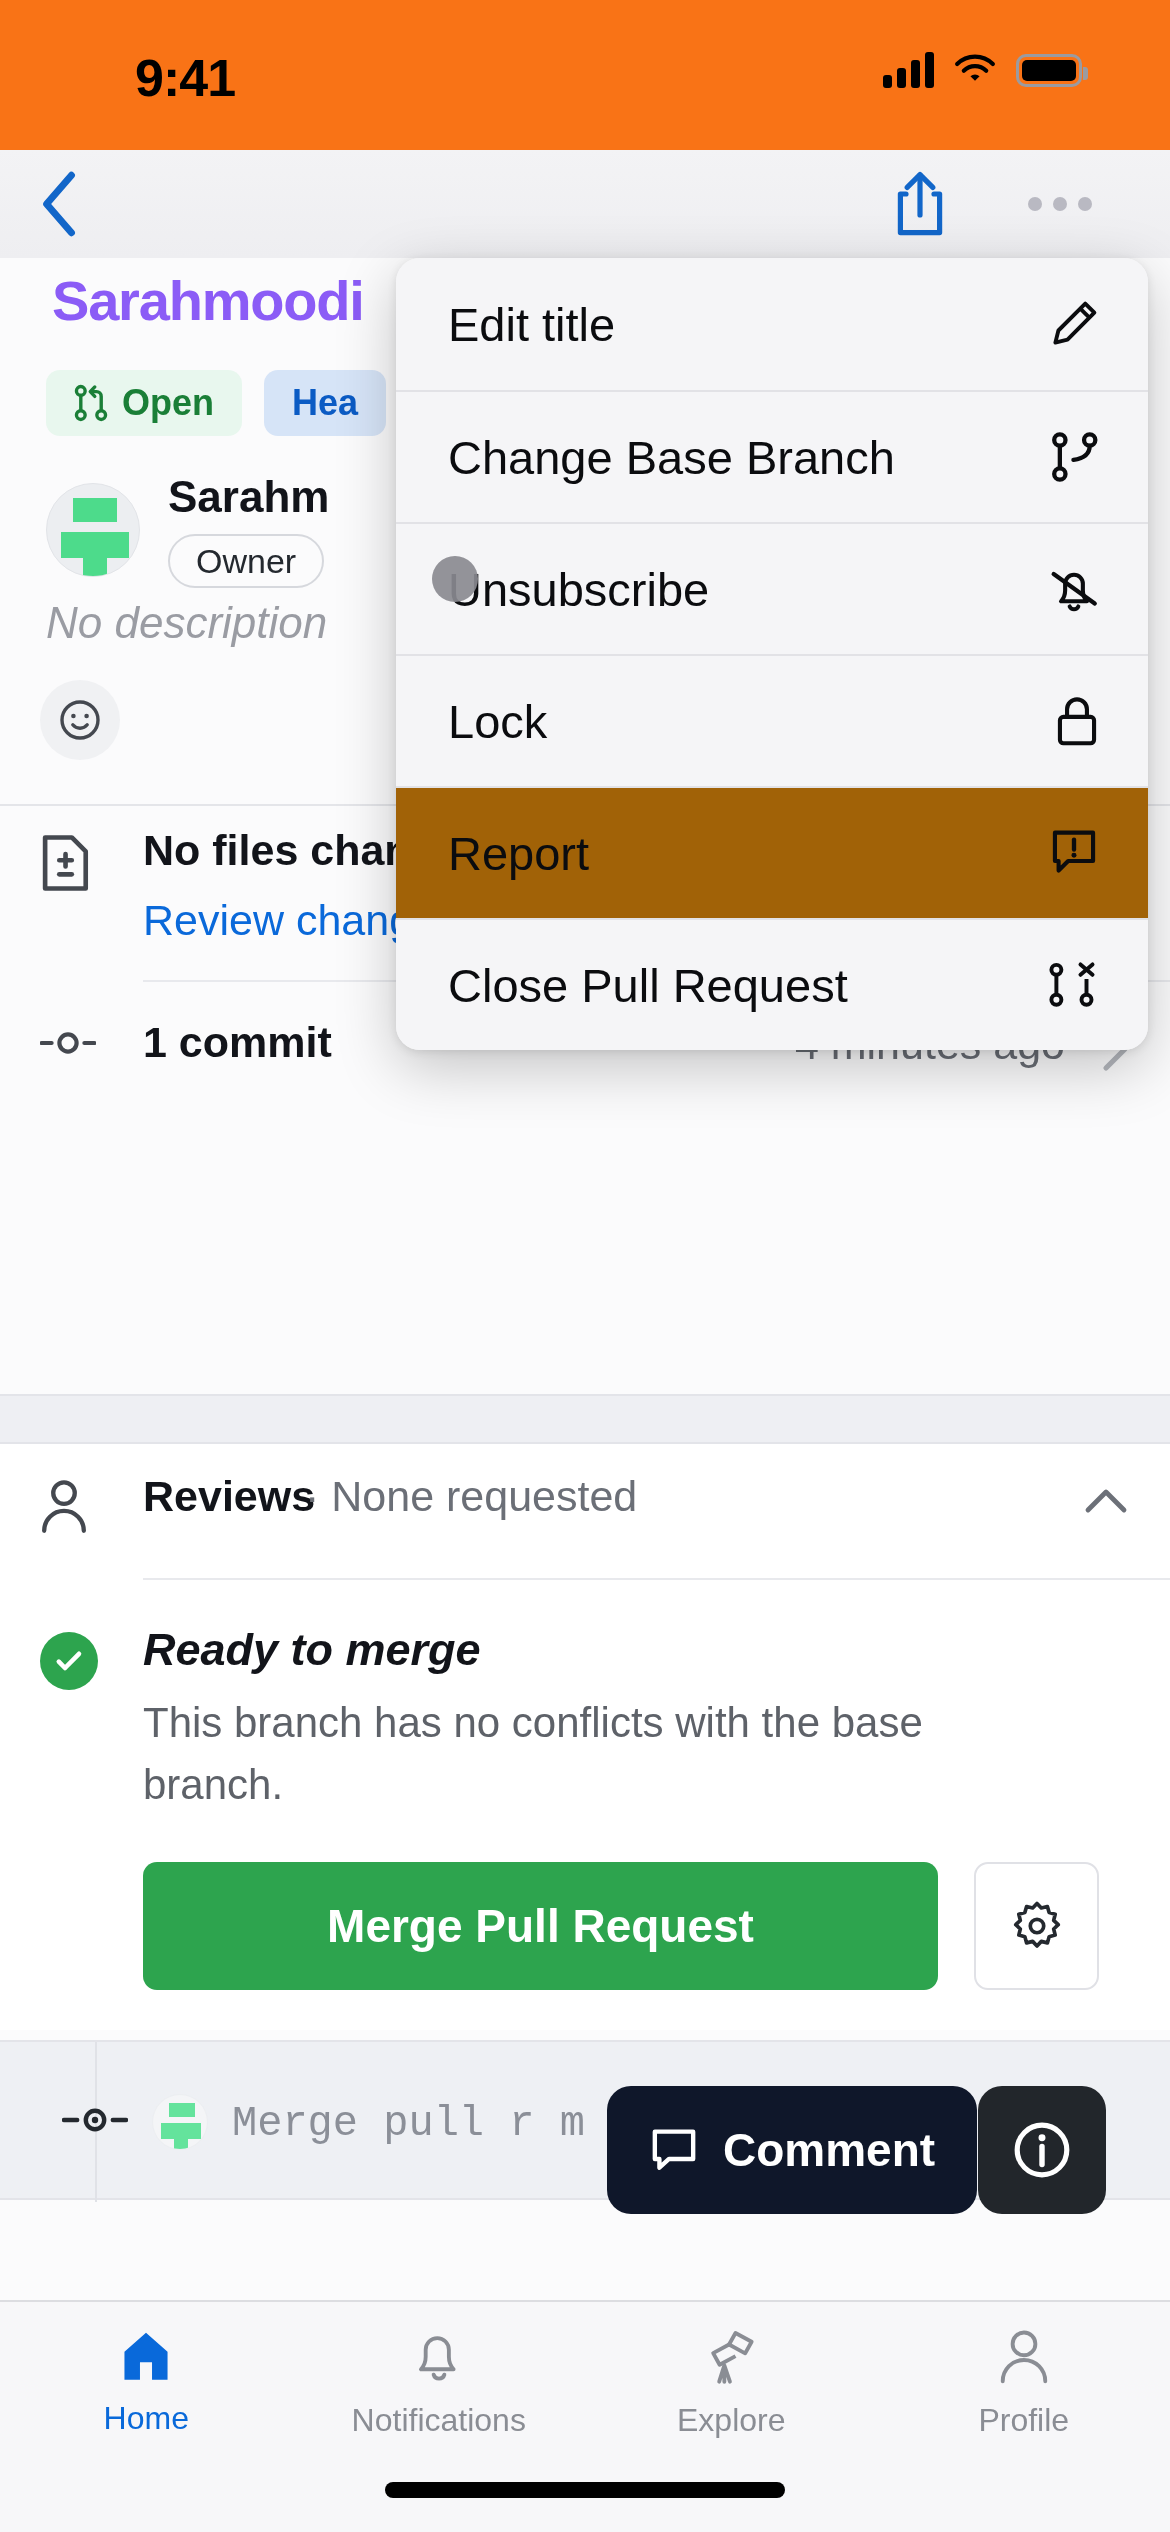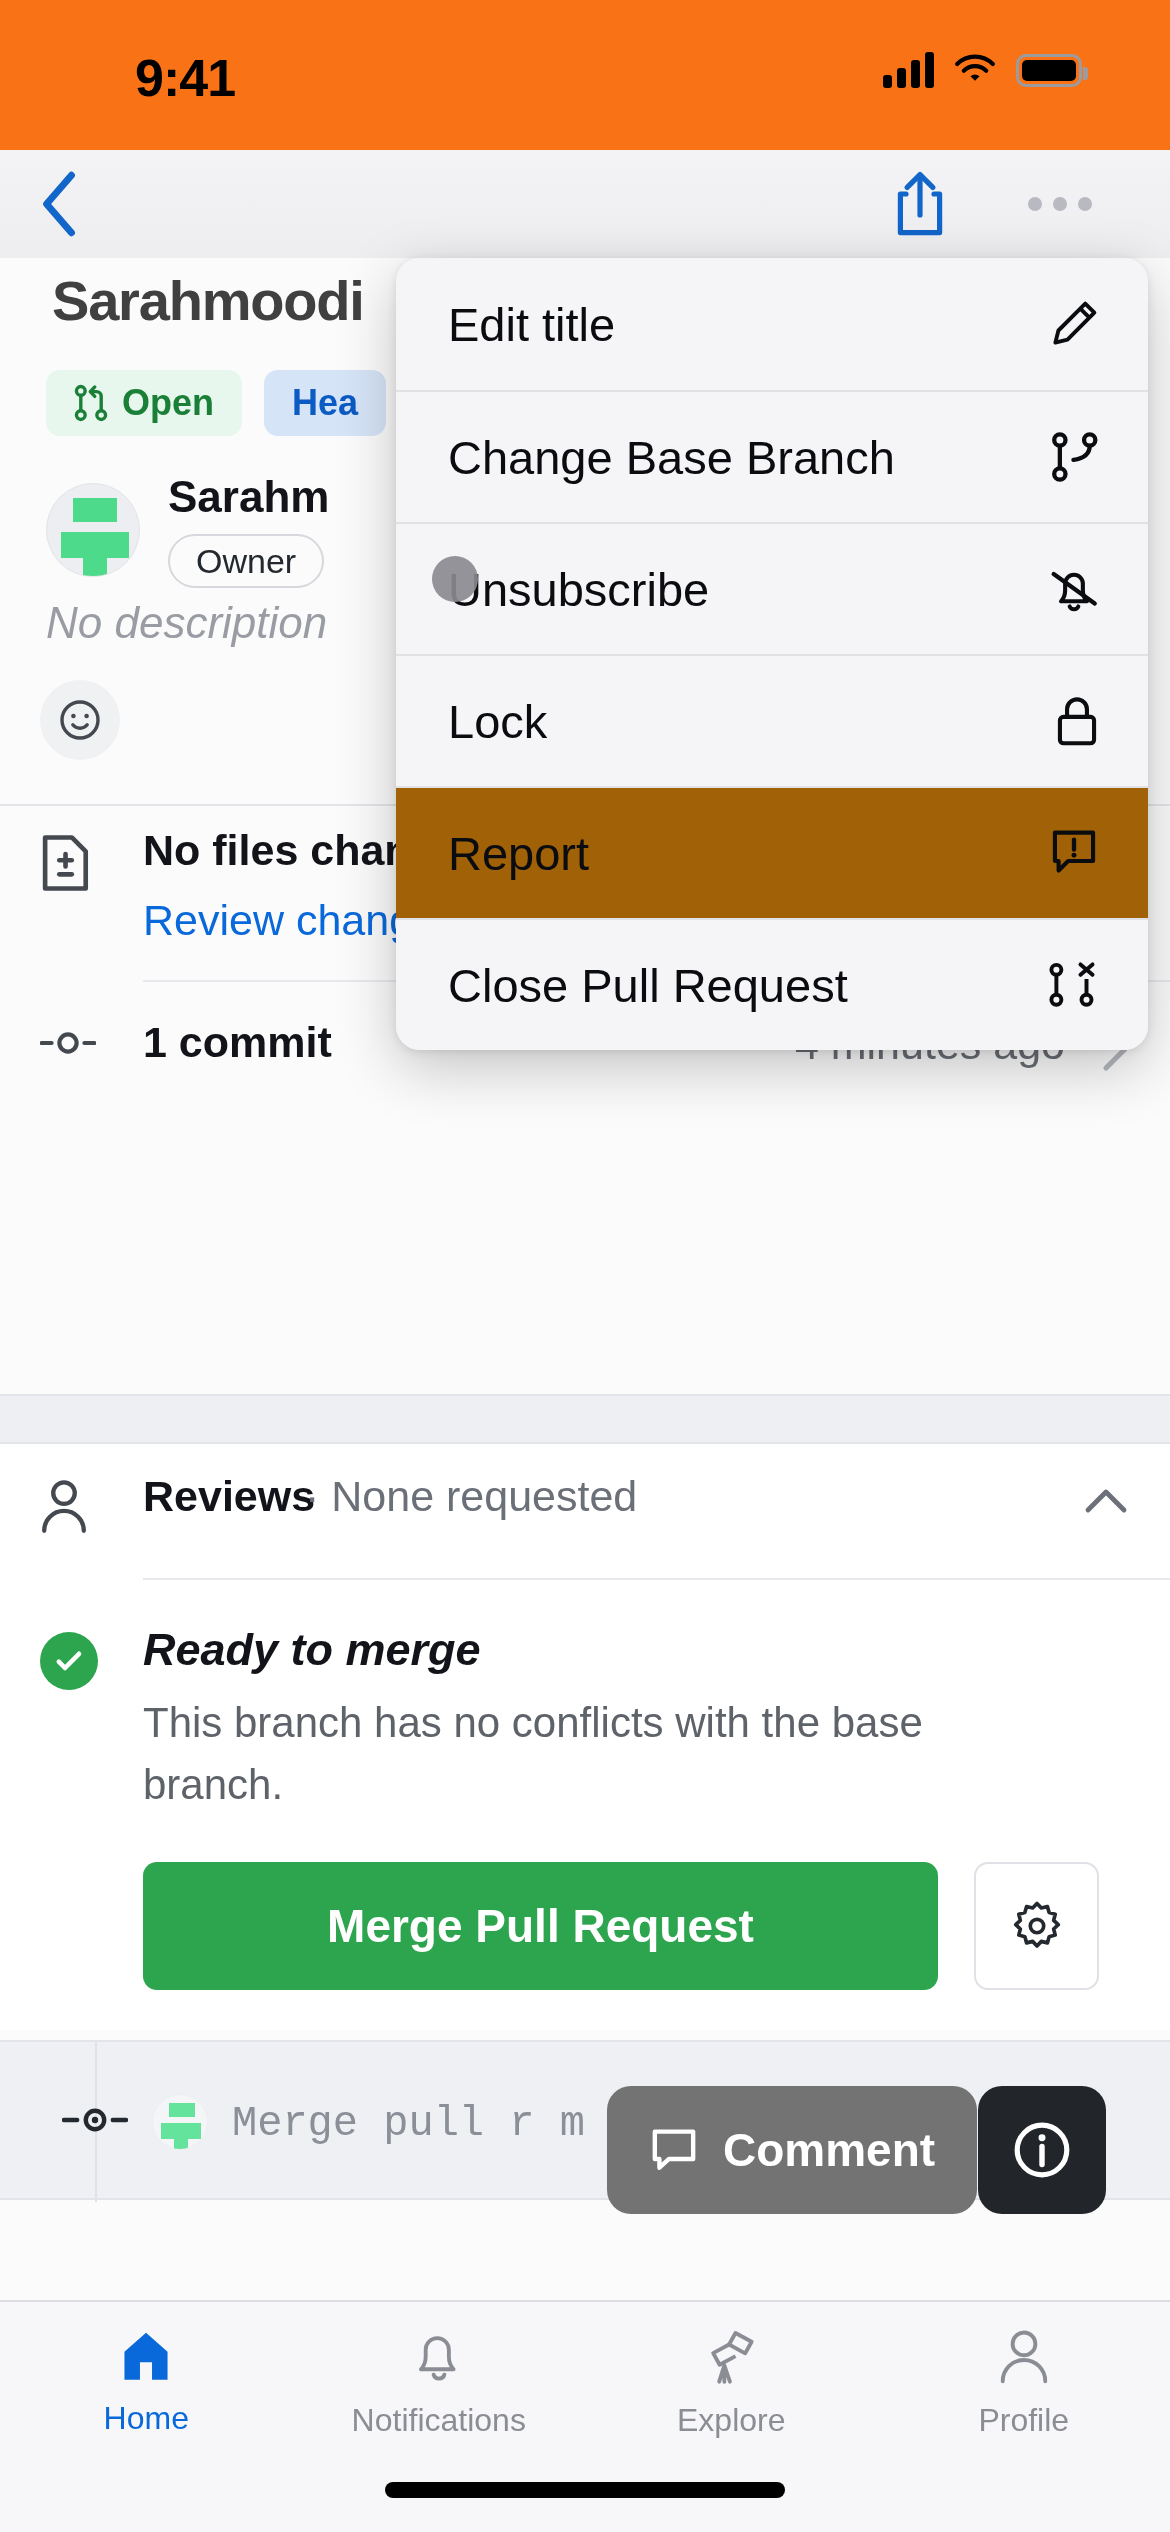--- a/index.html
+++ b/index.html
@@ -71,21 +71,21 @@
   #more-btn span { width:14px; height:14px; border-radius:50%; background:#b9b9c2; display:block; }
 
   
   #content {
     position: absolute; top: 258px; left: 0;
     width: 1170px; height: 2274px;
     background: #fbfbfc;
   }
   #pr-title {
     position: absolute; left: 52px; top: 10px;
-    font-size: 56px; font-weight: bold; color: #404040;
+    font-size: 56px; font-weight: bold; color: #8b5cf6;
     letter-spacing: -1.2px; white-space: nowrap;
   }
   #badges {
     position: absolute; left: 46px; top: 112px;
     display: flex; gap: 22px; align-items:center;
   }
   .badge {
     display:flex; align-items:center; gap:14px;
     height: 66px; padding: 0 28px; border-radius: 14px;
     font-size: 36px; font-weight: 600;
@@ -185,21 +185,21 @@
   #tl-avatar .a2 { position:absolute; left:8px; top:28px; width:40px; height:16px; background:#64e39c; }
   #tl-avatar .a3 { position:absolute; left:21px; top:28px; width:14px; height:28px; background:#64e39c; }
   #tl-text {
     position:absolute; left: 232px; top: 58px; font-size: 42px; color:#8b8f98;
     font-family: "Liberation Mono", monospace; white-space:nowrap;
   }
 
   
   #comment-fab {
     position:absolute; left:607px; top: 2086px;
-    height: 128px; padding: 0 42px; border-radius: 24px; background:#737373;
+    height: 128px; padding: 0 42px; border-radius: 24px; background:#0f172a;
     display:flex; align-items:center; gap: 24px;
   }
   #comment-fab .lbl { color:#fff; font-size: 46px; font-weight: bold; }
   #info-fab {
     position:absolute; left:978px; top: 2086px;
     width: 128px; height: 128px; border-radius: 24px; background:#22262b;
     display:flex; align-items:center; justify-content:center;
   }
 
   

